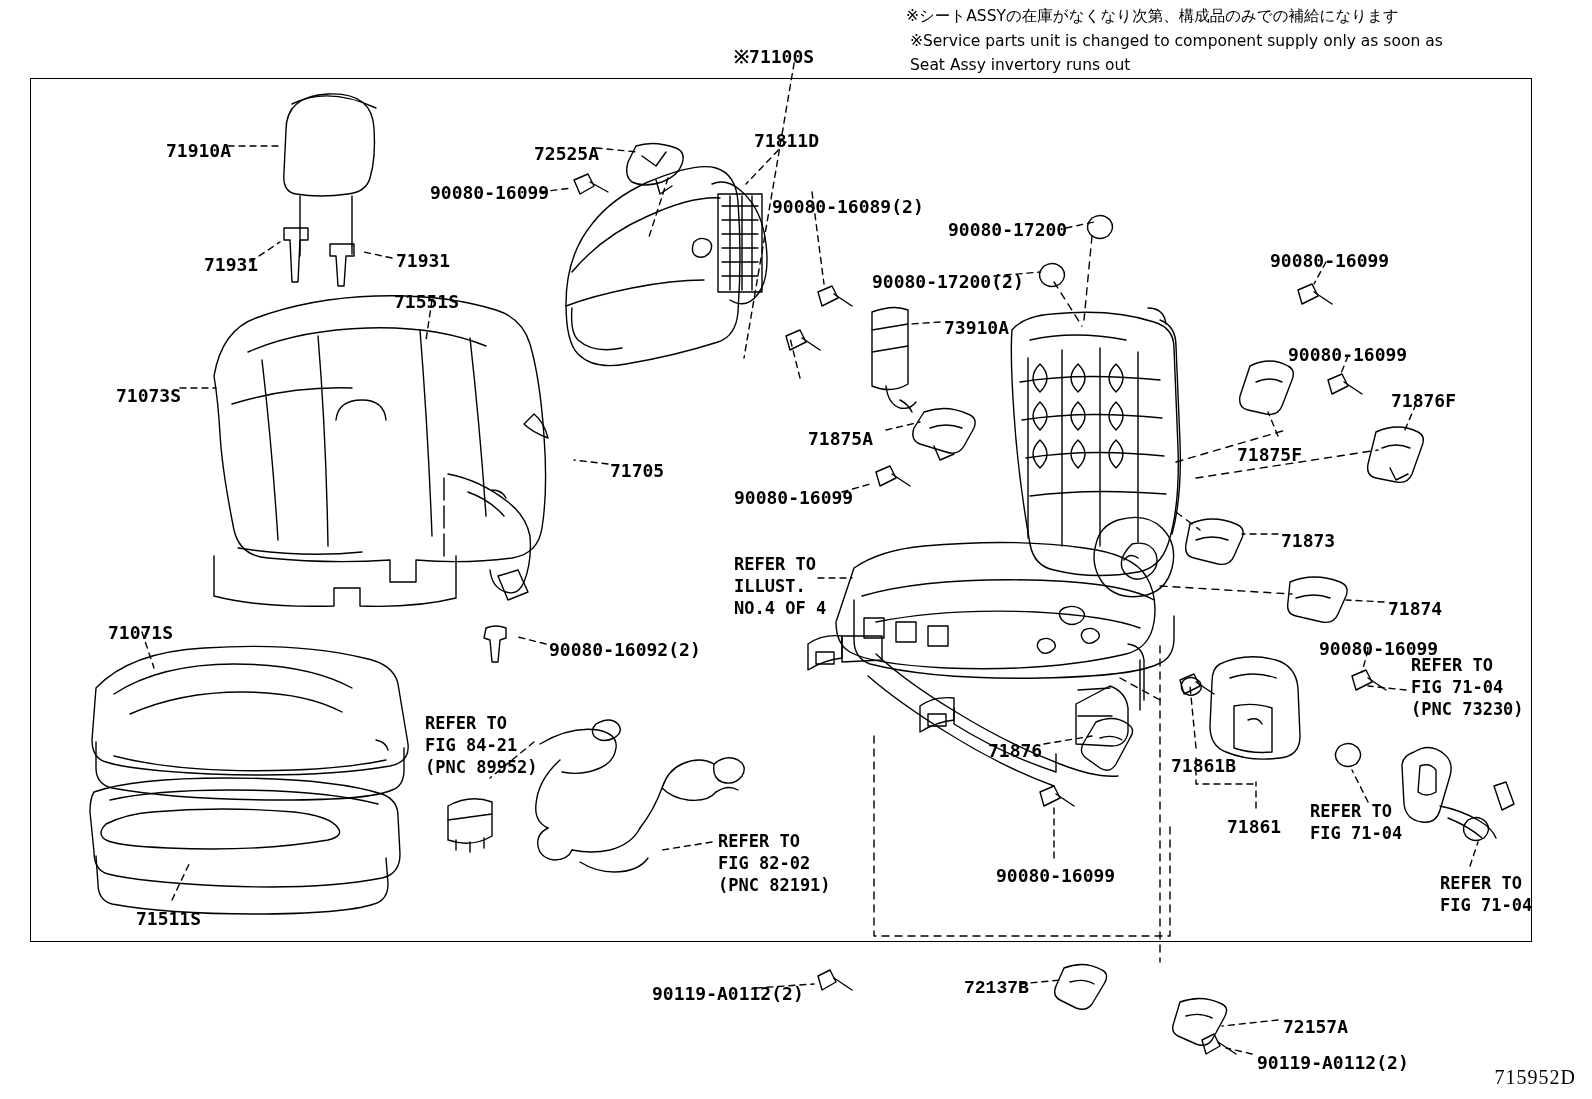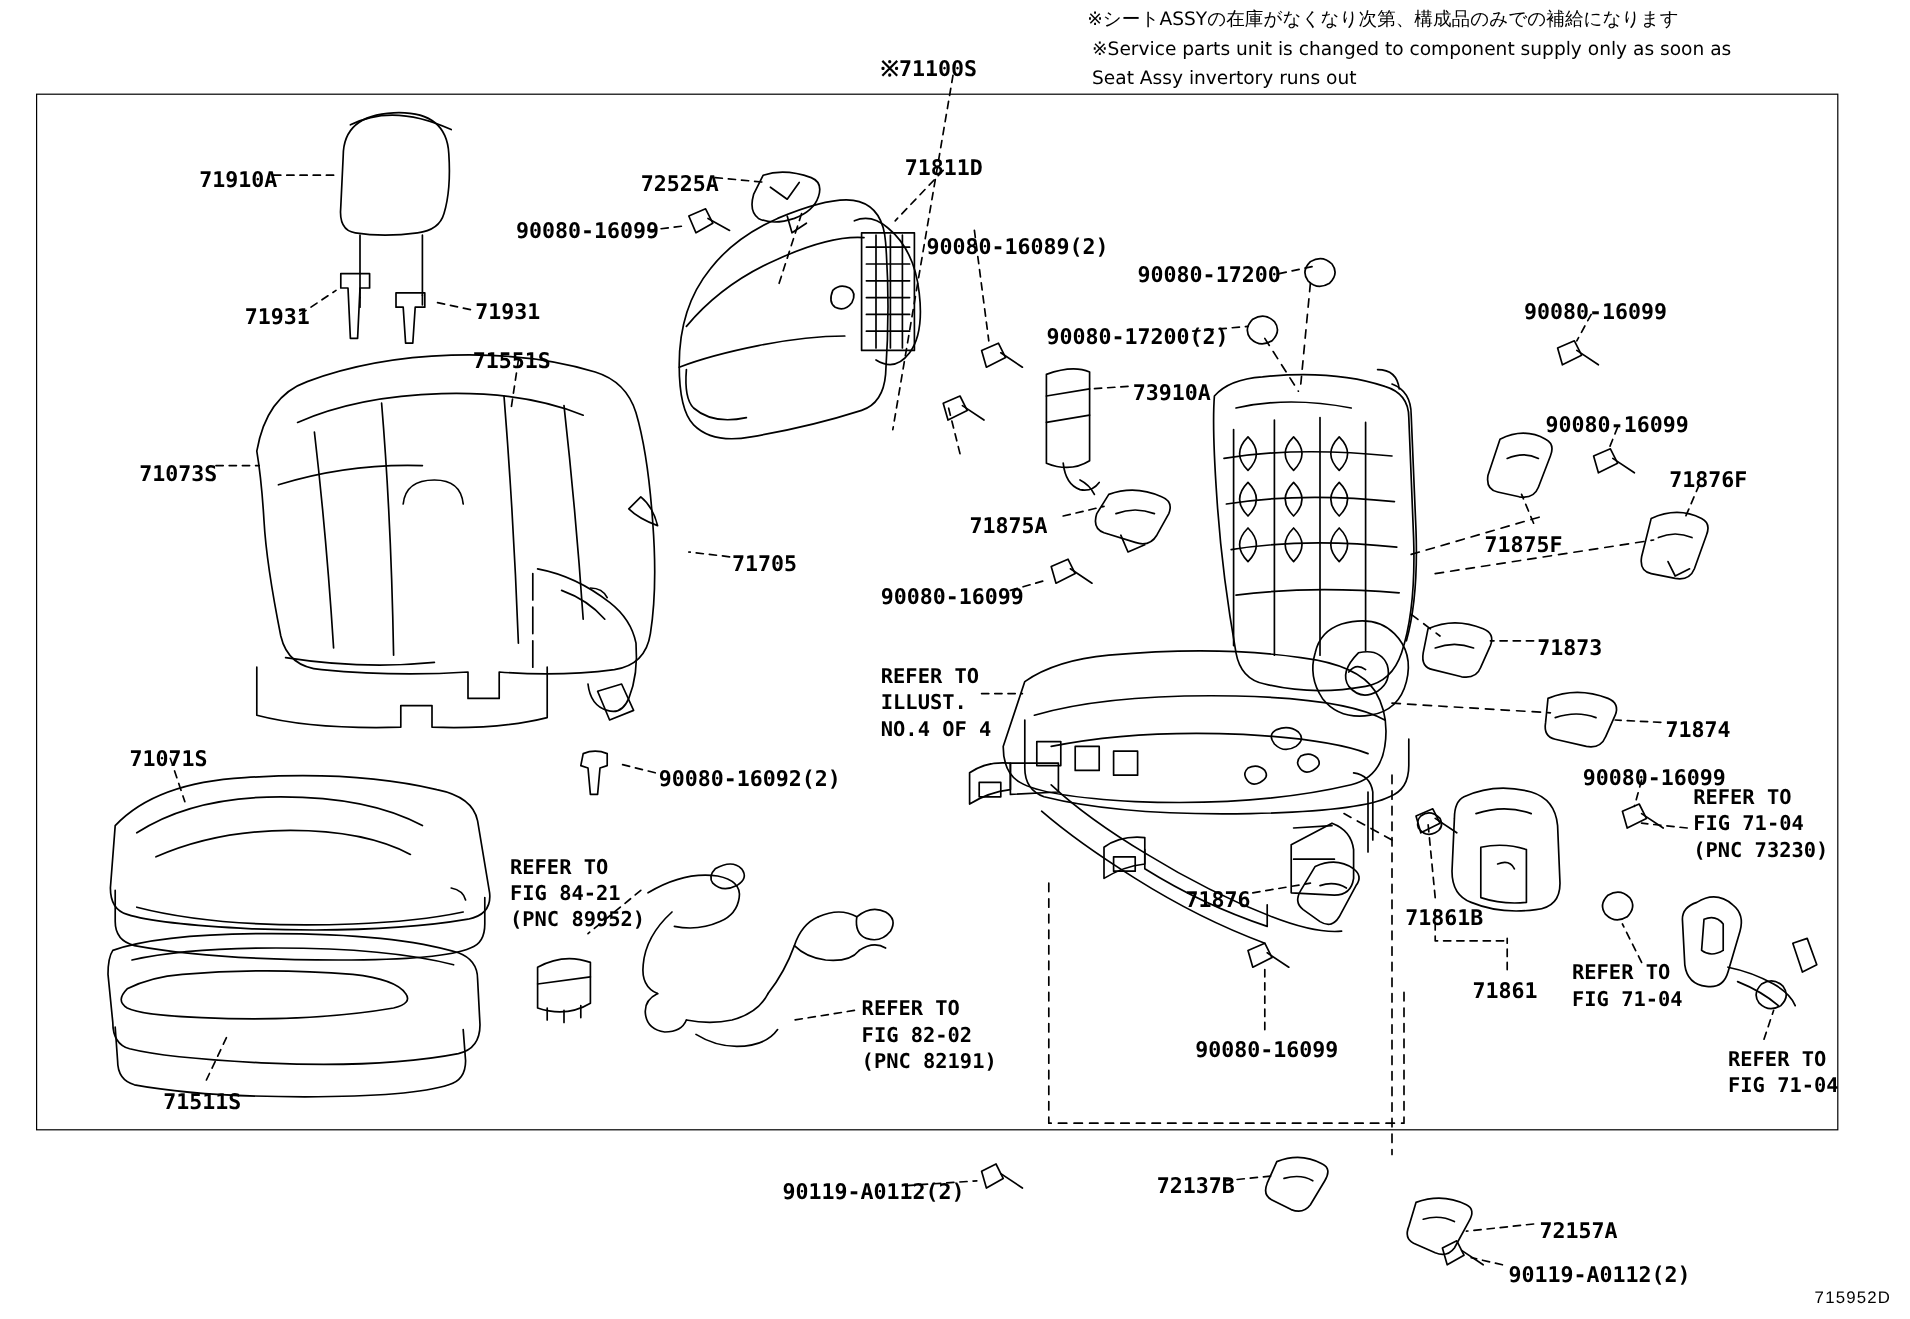--- a/index.html
+++ b/index.html
@@ -3,21 +3,21 @@
 <meta charset="utf-8">
 <style>
   html,body{margin:0;padding:0;background:#ffffff;}
   body{width:1592px;height:1099px;position:relative;overflow:hidden;
        font-family:"DejaVu Sans Mono","Liberation Mono",monospace;color:#000;}
   .lbl{position:absolute;white-space:nowrap;font-size:18px;font-weight:bold;letter-spacing:0px;}
   .note{position:absolute;white-space:nowrap;font-size:15.5px;font-family:"DejaVu Sans","Liberation Sans",sans-serif;}
   .multi{position:absolute;white-space:pre;font-size:17px;font-weight:bold;line-height:22px;}
   .frame{position:absolute;left:30px;top:78px;width:1500px;height:862px;border:1.4px solid #000;}
   .diagcanvas{position:absolute;left:0;top:0;width:1592px;height:1099px;}
-  .code{position:absolute;right:16px;bottom:10px;font-size:14px;font-family:Liberation Sans, sans-serif;letter-spacing:1px;}
+  .code{position:absolute;right:16px;bottom:10px;font-size:20px;font-family:Liberation Serif, serif;letter-spacing:1px;}
 </style>
 </head>
 <body>
 
 <div class="note" style="left:906px;top:6px;">※シートASSYの在庫がなくなり次第、構成品のみでの補給になります</div>
 <div class="note" style="left:910px;top:32px;">※Service parts unit is changed to component supply only as soon as</div>
 <div class="note" style="left:910px;top:56px;">Seat Assy invertory runs out</div>
 
 <div class="frame"></div>
 
@@ -291,21 +291,21 @@
 <div class="lbl" style="left:1388px;top:598px;">71874</div>
 <div class="lbl" style="left:108px;top:622px;">71071S</div>
 <div class="lbl" style="left:549px;top:639px;">90080-16092(2)</div>
 <div class="lbl" style="left:1319px;top:638px;">90080-16099</div>
 <div class="lbl" style="left:988px;top:740px;">71876</div>
 <div class="lbl" style="left:1171px;top:755px;text-align:center;">71861B</div>
 <div class="lbl" style="left:1227px;top:816px;">71861</div>
 <div class="lbl" style="left:996px;top:865px;">90080-16099</div>
 <div class="lbl" style="left:136px;top:908px;">71511S</div>
 <div class="lbl" style="left:652px;top:983px;">90119-A0112(2)</div>
-<div class="lbl" style="left:964px;top:978px;">72137B</div>
+<div class="lbl" style="left:964px;top:978px;font-family:Liberation Mono, monospace;">72137B</div>
 <div class="lbl" style="left:1283px;top:1016px;">72157A</div>
 <div class="lbl" style="left:1257px;top:1052px;">90119-A0112(2)</div>
 
 <div class="multi" style="left:734px;top:553px;">REFER TO
 ILLUST.
 NO.4 OF 4</div>
 <div class="multi" style="left:425px;top:712px;">REFER TO
 FIG 84-21
 (PNC 89952)</div>
 <div class="multi" style="left:718px;top:830px;">REFER TO

